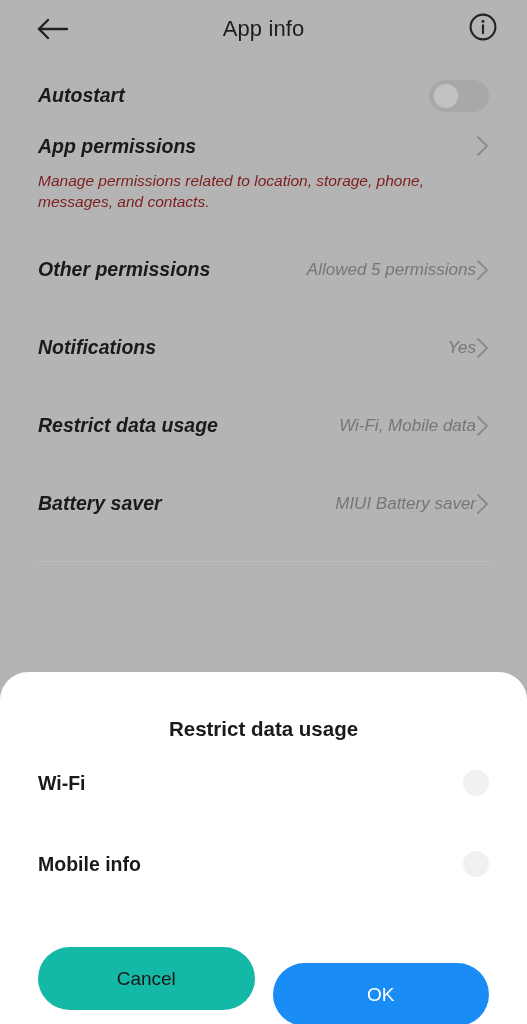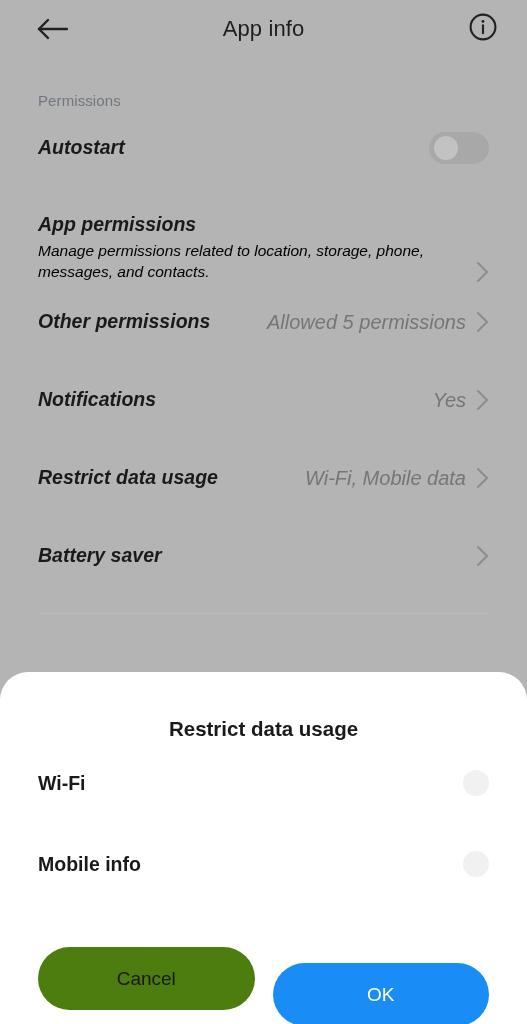--- a/index.html
+++ b/index.html
@@ -92,42 +92,41 @@
 
   .row-title {
     font-size: 19.5px;
     font-weight: bold;
     color: #1a1a1a;
     line-height: 1.2;
   }
 
   .row-sub {
     font-size: 15.5px;
-    color: #000000;
+    color: #7f1d1d;
     line-height: 1.35;
-    margin-top: 5px;
+    margin-top: 13px;
     max-width: 405px;
   }
 
   .row-value {
-    font-size: 20px;
+    font-size: 17px;
     color: #767676;
     white-space: nowrap;
-    margin-right: 10px;
   }
 
   .chevron {
     flex: 0 0 auto;
     width: 13px;
     height: 22px;
     display: block;
   }
 
   
-  .row.with-sub { min-height: 96px; align-items: flex-end; }
+  .row.with-sub { min-height: 96px; align-items: flex-start; }
 
   .toggle {
     flex: 0 0 auto;
     width: 60px;
     height: 32px;
     border-radius: 16px;
     background: #a8a8a8;
     position: relative;
   }
   .toggle .knob {
@@ -202,21 +201,21 @@
 
   .btn {
     flex: 1 1 0;
     height: 63px;
     border: none;
     border-radius: 32px;
     font-family: "Liberation Sans", sans-serif;
     font-size: 19px;
     cursor: pointer;
   }
-  .btn-cancel { background: #4d7c0f; color: #1a1a1a; }
+  .btn-cancel { background: #14b8a6; color: #1a1a1a; }
   .btn-ok { background: #1a8cf5; color: #ffffff; margin-top: 16px; }
 </style>
 </head>
 <body>
 
 <div class="screen">
 
   <div class="appbar">
     <div class="back-btn">
       <span>
@@ -233,21 +232,20 @@
       <span>
         <svg width="28" height="28" viewBox="0 0 28 28" fill="none">
           <circle cx="14" cy="14" r="12.4" stroke="#222222" stroke-width="2.1"></circle>
           <circle cx="14" cy="8.4" r="1.45" fill="#222222"></circle>
           <path d="M14 12.2 V20.2" stroke="#222222" stroke-width="2.1" stroke-linecap="round"></path>
         </svg>
       </span>
     </div>
   </div>
 
-  <div class="section-label">Permissions</div>
 
   <div class="rows">
 
     <div class="row">
       <div class="row-main">
         <div class="row-title">Autostart</div>
       </div>
       <div class="toggle">
         <div class="knob"></div>
       </div>
@@ -298,20 +296,21 @@
         <svg width="13" height="22" viewBox="0 0 13 22" fill="none">
           <path d="M2 2 L11 11 L2 20" stroke="#8c8c8c" stroke-width="2" stroke-linecap="round" stroke-linejoin="round"></path>
         </svg>
       </span>
     </div>
 
     <div class="row">
       <div class="row-main">
         <div class="row-title">Battery saver</div>
       </div>
+      <div class="row-value">MIUI Battery saver</div>
       <span class="chevron">
         <svg width="13" height="22" viewBox="0 0 13 22" fill="none">
           <path d="M2 2 L11 11 L2 20" stroke="#8c8c8c" stroke-width="2" stroke-linecap="round" stroke-linejoin="round"></path>
         </svg>
       </span>
     </div>
 
   </div>
 
   <div class="divider"></div>

